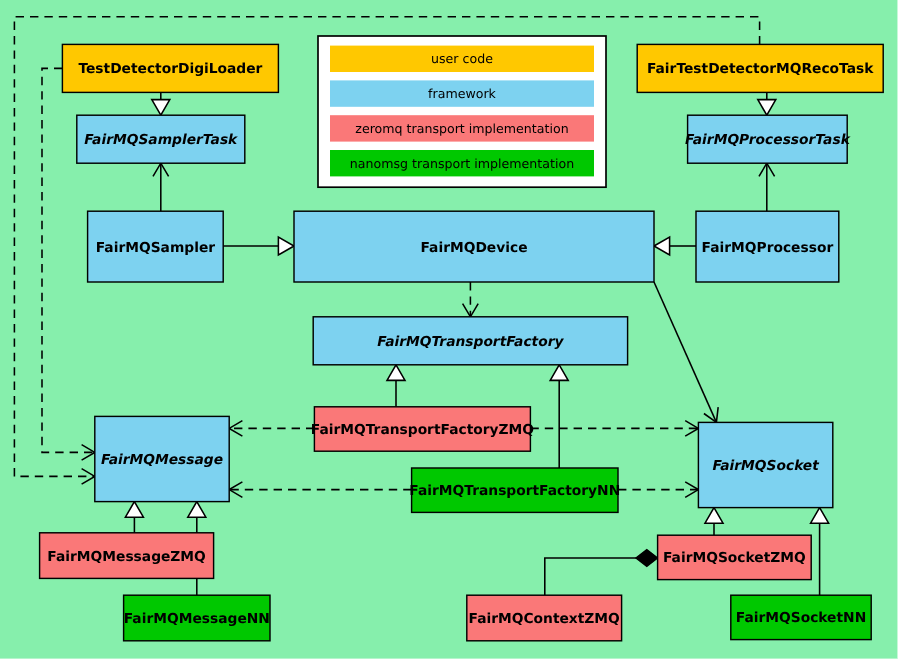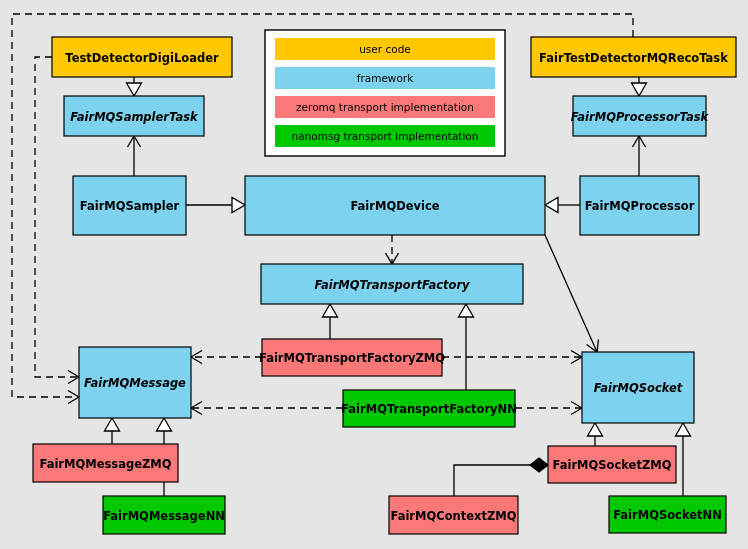--- a/index.html
+++ b/index.html
@@ -8,21 +8,21 @@
     background: #ffffff;
   }
   body {
     font-family: "DejaVu Sans", sans-serif;
   }
   #diagram-root {
     position: relative;
     width: 748px;
     height: 549px;
     overflow: hidden;
-    background: #e5e5e5;
+    background: #86efac;
   }
   svg#uml-canvas {
     position: absolute;
     left: 0;
     top: 0;
     width: 748px;
     height: 549px;
     display: block;
   }
   .node-rect {

